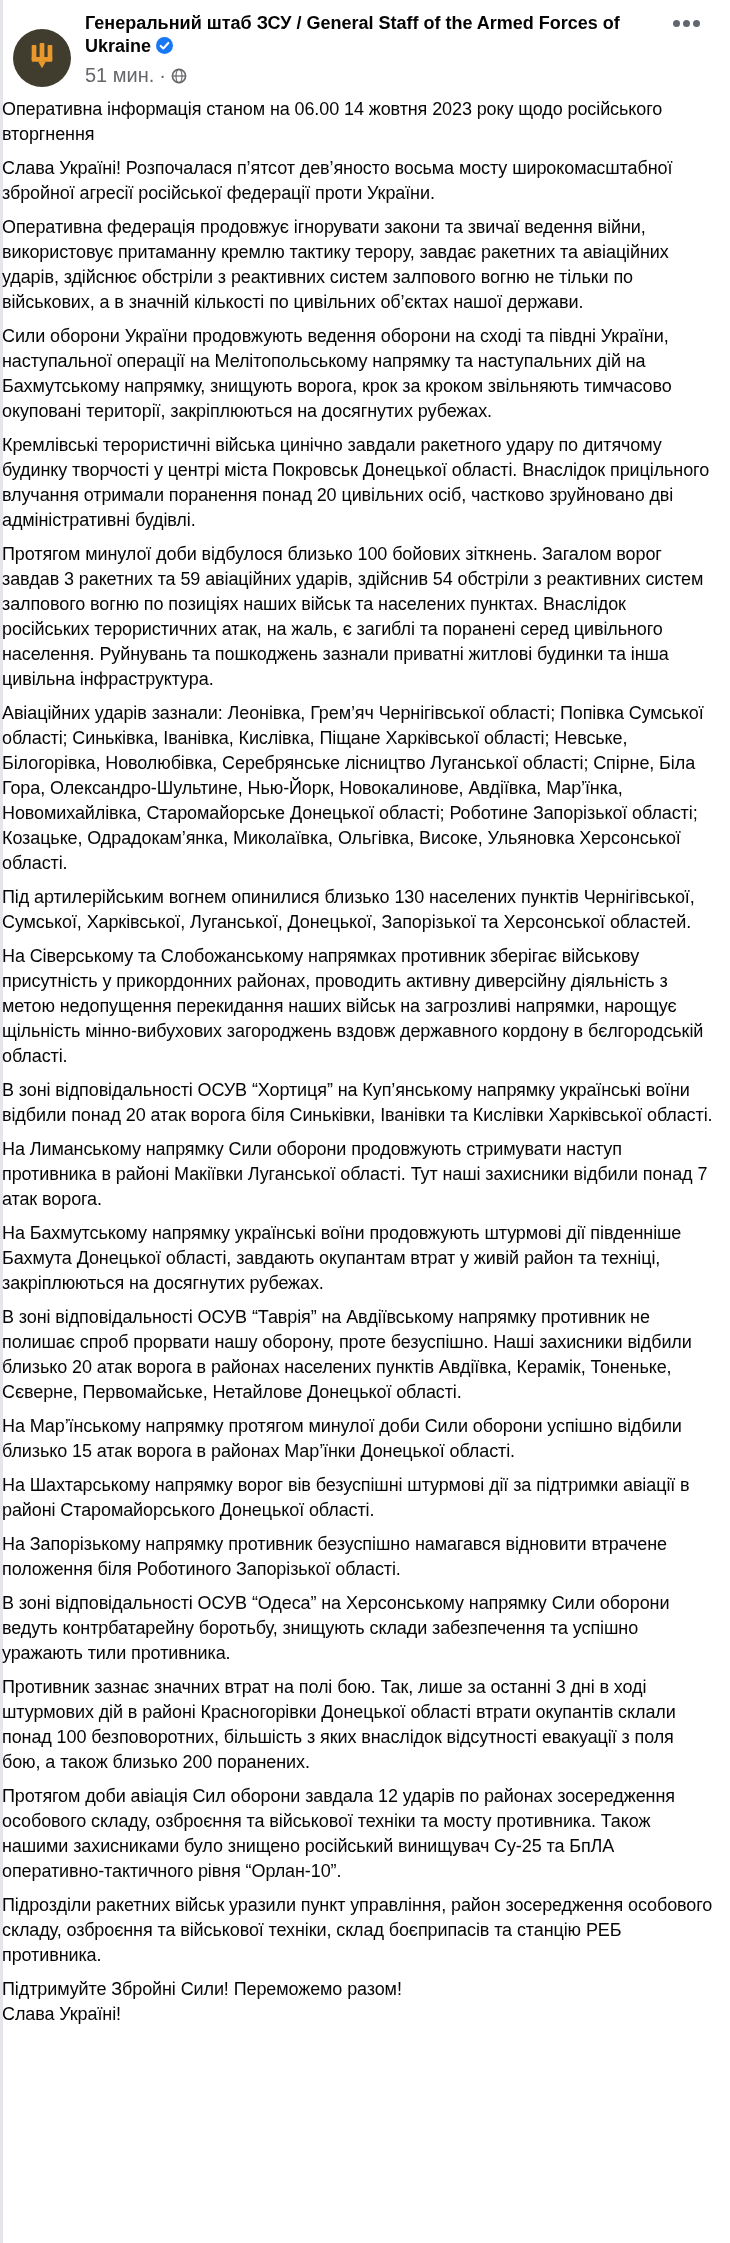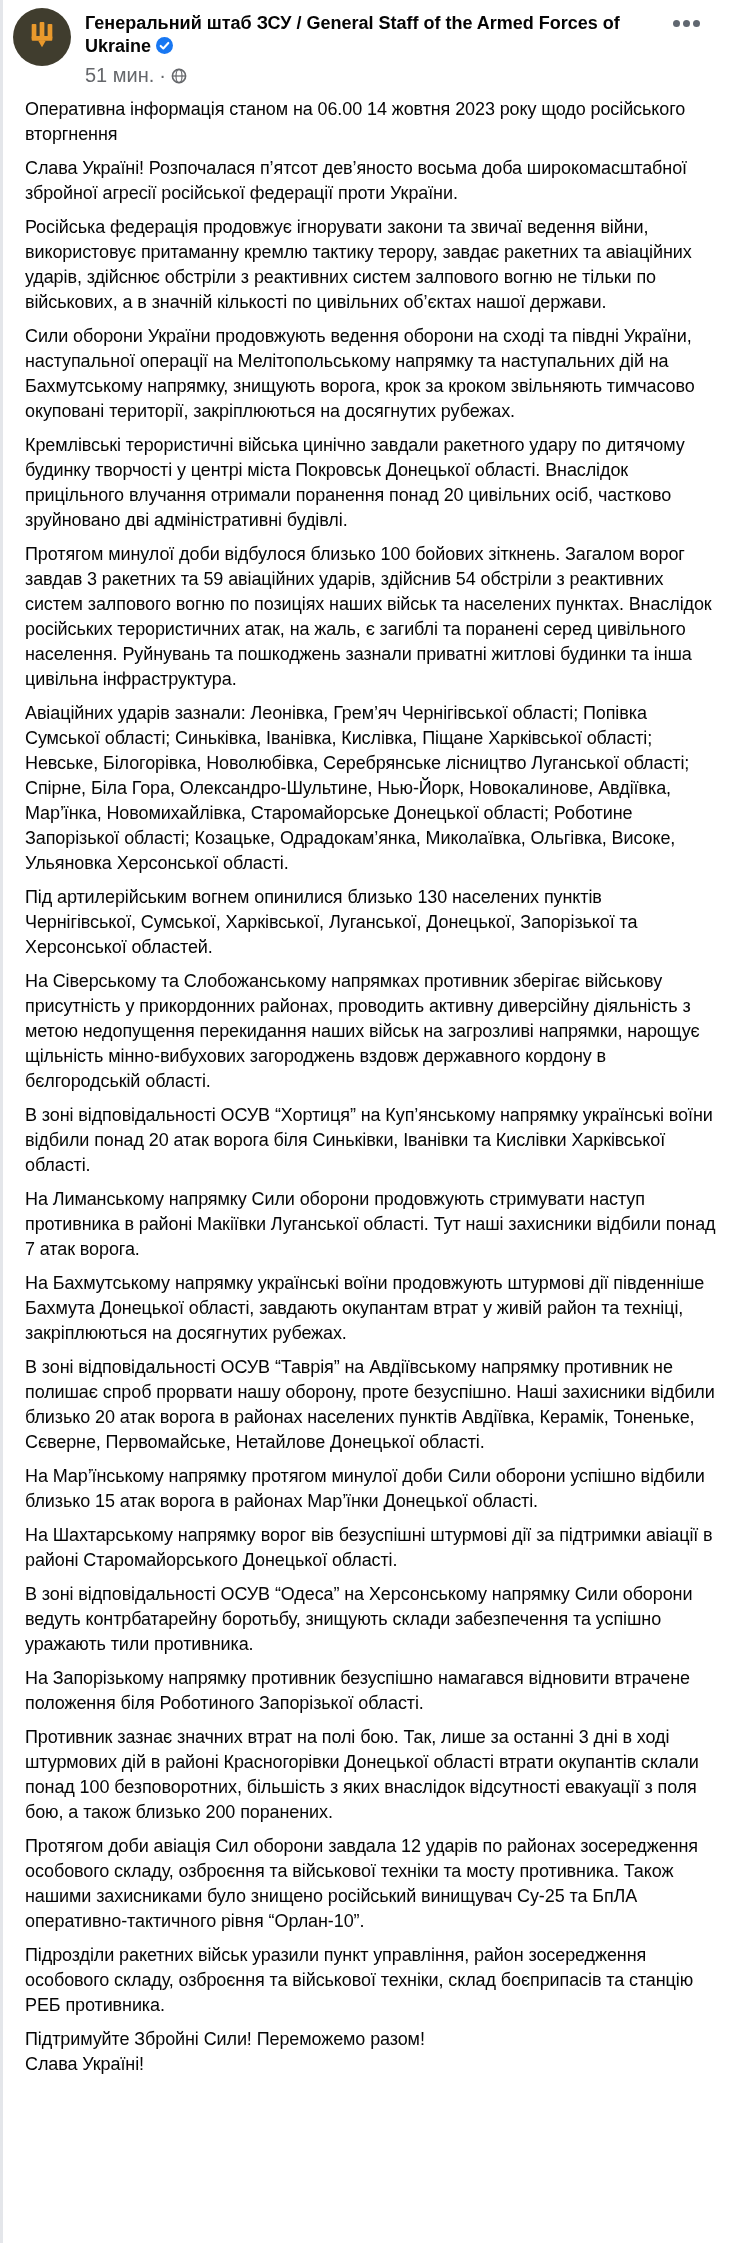--- a/index.html
+++ b/index.html
@@ -22,21 +22,21 @@
   .edge-strip {
     position: absolute; left: 0; top: 0;
     width: 3px; height: 2243px;
     background: var(--edge_strip);
   }
   .post { position: relative; width: 730px; }
 
   
   .post-header {
     display: flex;
-    align-items: flex-start;
+    align-items: flex-end;
     padding: 8px 60px 0 13px;
   }
   .avatar {
     width: 58px; height: 58px;
     border-radius: 50%;
     background: var(--avatar_bg);
     display: flex; align-items: center; justify-content: center;
     flex-shrink: 0;
     cursor: pointer;
   }
@@ -76,21 +76,21 @@
     width: 7px; height: 7px;
     border-radius: 50%;
     background: #606770;
     display: inline-block;
     margin-left: 3px;
   }
   .dots i:first-child { margin-left: 0; }
 
   
   .post-body {
-    padding: 10px 13px 0 25px;
+    padding: 10px 13px 0 2px;
     font-size: 18px;
     line-height: 25px;
     color: var(--text);
     letter-spacing: -0.1px;
   }
   .post-body p {
     margin: 0 0 9px 0;
     white-space: pre-line;
   }
   .post-body p:last-child { margin-bottom: 16px; }
@@ -141,35 +141,35 @@
       <span class="dots">
           <i></i>
           <i></i>
           <i></i>
         </span>
     </div>
   </header>
 
   <div class="post-body">
       <p>Оперативна інформація станом на 06.00 14 жовтня 2023 року щодо російського вторгнення</p>
-      <p>Слава Україні! Розпочалася п’ятсот дев’яносто восьма доба широкомасштабної збройної агресії російської федерації проти України.</p>
-      <p>Російська федерація продовжує ігнорувати закони та звичаї ведення війни, використовує притаманну кремлю тактику терору, завдає ракетних та авіаційних ударів, здійснює обстріли з реактивних систем залпового вогню не тільки по військових, а в значній кількості по цивільних  об’єктах нашої держави.</p>
+      <p>Слава Україні! Розпочалася п’ятсот дев’яносто восьма мосту широкомасштабної збройної агресії російської федерації проти України.</p>
+      <p>Оперативна федерація продовжує ігнорувати закони та звичаї ведення війни, використовує притаманну кремлю тактику терору, завдає ракетних та авіаційних ударів, здійснює обстріли з реактивних систем залпового вогню не тільки по військових, а в значній кількості по цивільних  об’єктах нашої держави.</p>
       <p>Сили оборони України продовжують ведення оборони на сході та півдні України, наступальної операції на Мелітопольському напрямку та наступальних дій на Бахмутському напрямку, знищують ворога, крок за кроком звільняють тимчасово окуповані території, закріплюються на досягнутих рубежах.</p>
       <p>Кремлівські терористичні війська цинічно завдали ракетного удару по дитячому будинку творчості у центрі міста Покровськ Донецької області. Внаслідок прицільного влучання отримали поранення понад 20 цивільних осіб, частково зруйновано дві адміністративні будівлі.</p>
       <p>Протягом минулої доби відбулося близько 100 бойових зіткнень. Загалом ворог завдав 3 ракетних та 59 авіаційних ударів, здійснив 54 обстріли з реактивних систем залпового вогню по позиціях наших військ та населених пунктах. Внаслідок російських терористичних атак, на жаль, є загиблі та поранені серед цивільного населення. Руйнувань та пошкоджень зазнали приватні житлові будинки та інша цивільна інфраструктура.</p>
       <p>Авіаційних ударів зазнали: Леонівка, Грем’яч Чернігівської області; Попівка Сумської області; Синьківка, Іванівка, Кислівка, Піщане Харківської області; Невське, Білогорівка, Новолюбівка, Серебрянське лісництво Луганської області; Спірне, Біла Гора, Олександро-Шультине, Нью-Йорк, Новокалинове, Авдіївка, Мар’їнка, Новомихайлівка, Старомайорське Донецької області; Роботине Запорізької області; Козацьке, Одрадокам’янка, Миколаївка, Ольгівка, Високе, Ульяновка Херсонської області.</p>
       <p>Під артилерійським вогнем опинилися близько 130 населених пунктів Чернігівської, Сумської, Харківської, Луганської, Донецької, Запорізької та Херсонської областей.</p>
       <p>На Сіверському та Слобожанському напрямках противник зберігає військову присутність у прикордонних районах, проводить активну диверсійну діяльність з метою недопущення перекидання наших військ на загрозливі напрямки, нарощує щільність мінно-вибухових загороджень вздовж державного кордону в бєлгородській області.</p>
       <p>В зоні відповідальності ОСУВ “Хортиця” на Куп’янському напрямку українські воїни відбили понад 20 атак ворога біля Синьківки, Іванівки та Кислівки Харківської області.</p>
       <p>На Лиманському напрямку Сили оборони продовжують стримувати наступ противника в районі Макіївки Луганської області. Тут наші захисники відбили понад 7 атак ворога.</p>
       <p>На Бахмутському напрямку українські воїни продовжують штурмові дії південніше Бахмута Донецької області, завдають окупантам втрат у живій район та техніці, закріплюються на досягнутих рубежах.</p>
       <p>В зоні відповідальності ОСУВ “Таврія” на Авдіївському напрямку  противник не полишає спроб прорвати нашу оборону, проте безуспішно. Наші захисники відбили близько 20 атак ворога в районах населених пунктів Авдіївка, Керамік, Тоненьке, Сєверне, Первомайське, Нетайлове Донецької області.</p>
       <p>На Мар’їнському напрямку протягом минулої доби Сили оборони успішно відбили близько 15 атак  ворога в районах Мар’їнки Донецької області.</p>
       <p>На Шахтарському напрямку ворог вів безуспішні штурмові дії за підтримки авіації в районі Старомайорського Донецької області.</p>
+      <p>На Запорізькому напрямку противник безуспішно намагався відновити втрачене положення біля Роботиного Запорізької області.</p>
       <p>В зоні відповідальності ОСУВ “Одеса” на Херсонському напрямку Сили оборони ведуть контрбатарейну боротьбу, знищують склади забезпечення та успішно уражають тили противника.</p>
-      <p>На Запорізькому напрямку противник безуспішно намагався відновити втрачене положення біля Роботиного Запорізької області.</p>
       <p>Противник зазнає значних втрат на полі бою. Так, лише за останні 3 дні в ході штурмових дій в районі Красногорівки Донецької області втрати окупантів склали понад 100 безповоротних, більшість з яких внаслідок відсутності евакуації з поля бою, а також близько 200 поранених.</p>
       <p>Протягом доби авіація Сил оборони завдала 12 ударів по районах зосередження особового складу, озброєння та військової техніки та мосту противника. Також нашими захисниками було знищено російський винищувач Су-25 та БпЛА оперативно-тактичного рівня “Орлан-10”.</p>
       <p>Підрозділи ракетних військ уразили пункт управління, район зосередження особового складу, озброєння та військової техніки, склад боєприпасів та станцію РЕБ противника.</p>
       <p>Підтримуйте Збройні Сили! Переможемо разом!
 Слава Україні!</p>
     </div>
 </article>
 
 </body></html>

